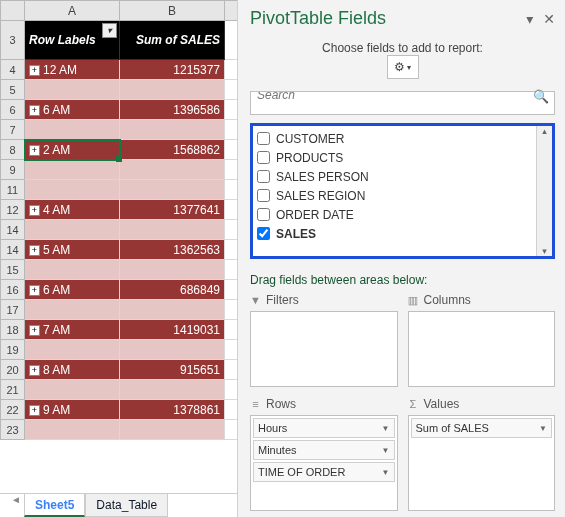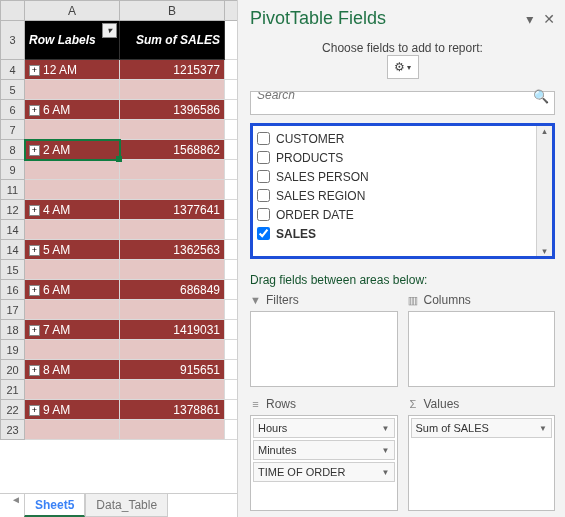--- a/index.html
+++ b/index.html
@@ -16,21 +16,21 @@
 td.spacer { background: #e5c6c4; }
 td.pivothdr { background: #000; color: #fff; font-weight: bold; font-size: 12px; padding: 12px 4px; border: 1px solid #333; font-style: italic; }
 td.pivothdr.first { position: relative; }
 .filter-icon { position: absolute; right: 2px; top: 2px; width: 15px; height: 15px; background: #f0f0f0; border: 1px solid #888; display: flex; align-items: center; justify-content: center; font-size: 8px; color: #333; }
 .expand-box { display: inline-block; width: 11px; height: 11px; background: #fff; color: #000; font-size: 9px; line-height: 9px; text-align: center; margin-right: 3px; vertical-align: middle; border: 1px solid #888; }
 td.val { text-align: right; }
 td.selected { outline: 2px solid #107c41; outline-offset: -1px; position: relative; margin-left: 23px; }
 .sel-handle { position: absolute; right: -3px; bottom: -3px; width: 6px; height: 6px; background: #107c41; }
 .tabs { height: 24px; background: #fff; border-top: 1px solid #ccc; display: flex; align-items: stretch; padding-left: 24px; }
 .tabs .nav-left { width: 24px; display: flex; align-items: center; justify-content: center; color: #888; font-size: 10px; position: absolute; left: 4px; }
-.tab { padding: 0 10px; font-size: 12px; display: flex; align-items: center; border: 1px solid #ccc; border-top: none; background: #f0f0f0; color: #737373; }
+.tab { padding: 0 10px; font-size: 12px; display: flex; align-items: center; border: 1px solid #ccc; border-top: none; background: #f0f0f0; color: #0f172a; }
 .tab.active { background: #fff; color: #3b82f6; font-weight: bold; border-bottom: 2px solid #217346; }
 .pane { flex: 1; height: 100%; background: #f3f3f3; display: flex; flex-direction: column; padding: 8px 10px 6px 12px; }
 .pane-header { display: flex; align-items: center; justify-content: space-between; margin-bottom: 12px; }
 .pane-title { color: #217346; font-size: 18px; font-weight: 400; }
 .pane-ctrls { display: flex; gap: 10px; color: #666; }
 .pane-ctrls span { cursor: pointer; font-size: 14px; }
 .choose-row { display: flex; align-items: center; justify-content: space-between; margin-bottom: 6px; flex-direction: column; }
 .choose-label { font-size: 12px; color: #444; }
 .gear-btn { width: 32px; height: 24px; border: 1px solid #bfbfbf; background: #fff; display: flex; align-items: center; justify-content: center; font-size: 12px; color: #444; }
 .search-wrap { position: relative; margin-bottom: 8px; }

